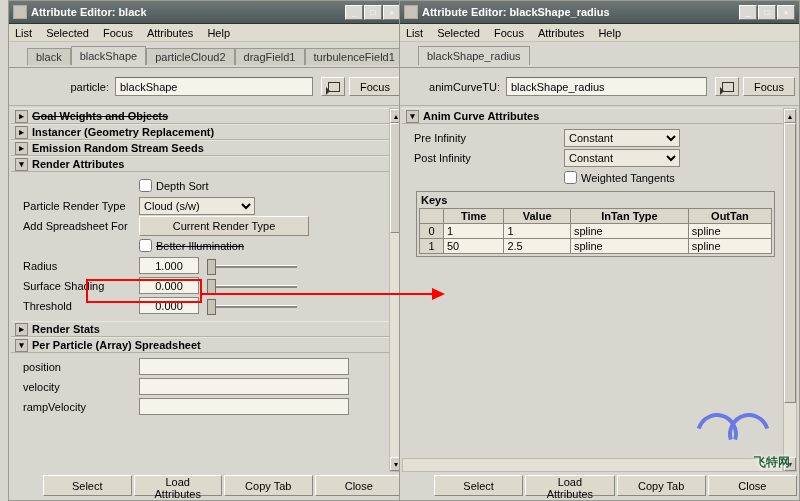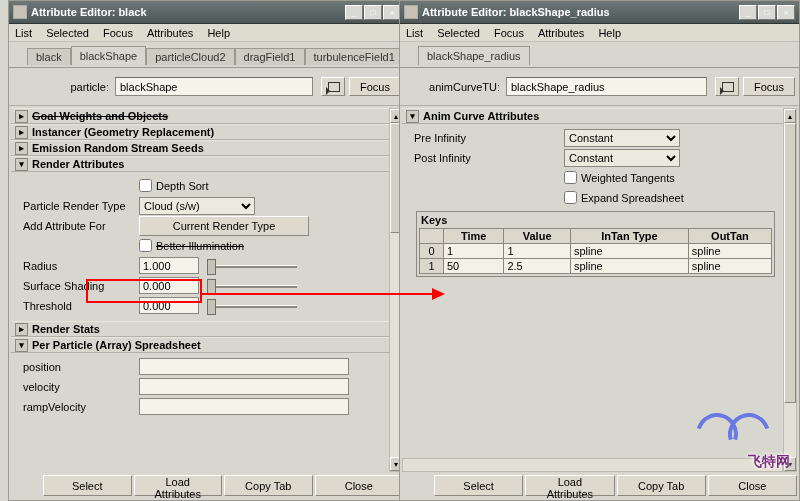--- a/index.html
+++ b/index.html
@@ -62,21 +62,21 @@
     background: #d8d7cf; border-top: 1px solid #e8e7dd; padding-left: 4px;
     border-bottom: 1px solid #b2b1a8; font-weight: bold; }
   .expander { width: 13px; height: 13px; background: #cfcdc2;
     border: 1px solid #8a887f; margin-right: 4px; display:flex;
     align-items:center; justify-content:center; font-size: 9px; }
 
   .section-body { padding: 3px 6px 5px 12px; }
   .row { display: flex; align-items: center; height: 19px; margin: 1px 0; }
   .row .rlbl { width: 116px; text-align: left; padding-right: 6px; }
   .row input[type=text] { width: 60px; height: 17px; background: #f5f4eb;
-    border: 1px solid #8a887f; padding: 0 3px; font: inherit; }
+    border: 1px solid #8a887f; padding: 0 3px; font: inherit; text-align: center; }
   .row .chk { width: 13px; height: 13px; margin-right: 4px; }
   .row select { width: 116px; height: 18px; font: inherit;
     background: #eceade; border: 1px solid #8a887f; }
   .slider { flex: 0 0 90px; margin-left: 8px; height: 14px; position: relative; }
   .slider::before { content:""; position:absolute; left:0; right:0; top:6px;
     height:2px; background:#8a887f; border-top:1px solid #fff; }
   .slider::after { content:""; position:absolute; left:0; top:0; width:7px;
     height:14px; background:#c6c3b7; border:1px solid #6f6e66; }
 
   .btn-wide { height: 20px; width: 170px; background:#ddd9cd;
@@ -118,22 +118,22 @@
     background:#ff0000; z-index:50; }
   .red-arrow::after { content:""; position:absolute; right:-13px; top:-5px;
     border:6px solid transparent; border-left:13px solid #ff0000; }
 
   .logo { position: absolute; right: 2px; bottom: 30px; width: 110px; height: 64px;
     z-index: 60; opacity: 0.9; pointer-events: none; }
   .logo-wing { position: absolute; width: 42px; height: 42px; border: 4px solid #5d6fe8;
     border-radius: 50%; border-left-color: transparent; border-bottom-color: transparent; }
   .logo-wing.l { left: 8px; top: 6px; transform: rotate(-28deg); }
   .logo-wing.r { left: 40px; top: 6px; transform: rotate(28deg) scaleX(-1); }
-  .logo-text { position: absolute; bottom: 0; right: 8px; font-size: 14px;
-    font-weight: bold; color: #701a75; text-shadow: 0 0 2px #fff, 0 0 4px #fff; }
+  .logo-text { position: absolute; bottom: 0; right: 8px; font-size: 12px;
+    font-weight: bold; color: #14532d; text-shadow: 0 0 2px #fff, 0 0 4px #fff; }
 </style>
 </head>
 <body>
 
 <div class="window win1">
   <div class="titlebar">
     <div class="appicon"></div>
     <div class="title">Attribute Editor: black</div>
     <div class="winbtns">
       <div class="winbtn">_</div>
@@ -190,21 +190,21 @@
         <input type="checkbox" class="chk" style="">
         <span>Depth Sort</span>
       </div>
       <div class="row">
         <div class="rlbl">Particle Render Type</div>
         <select>
           <option>Cloud (s/w)</option>
         </select>
       </div>
       <div class="row">
-        <div class="rlbl">Add Attribute For</div>
+        <div class="rlbl">Add Spreadsheet For</div>
         <button class="btn-wide">Current Render Type</button>
       </div>
       <div class="row">
         <div class="rlbl"></div>
         <input type="checkbox" class="chk" style="">
         <span style="text-decoration:line-through">Better Illumination</span>
       </div>
       <div class="row">
         <div class="rlbl">Radius</div>
         <input type="text" value="1.000" style="">
@@ -305,25 +305,20 @@
         <select><option>Constant</option></select>
       </div>
       <div class="row">
         <div class="rlbl" style="width:150px">Post Infinity</div>
         <select><option>Constant</option></select>
       </div>
       <div class="row">
         <div class="rlbl" style="width:150px"></div>
         <input type="checkbox" class="chk" style="">
         <span>Weighted Tangents</span>
-      </div>
-      <div class="row">
-        <div class="rlbl" style="width:150px"></div>
-        <input type="checkbox" class="chk" style="">
-        <span>Expand Spreadsheet</span>
       </div>
 
       <div class="keysbox">
         <div class="klabel">Keys</div>
         <table>
           <tbody>
               <tr>
             <th style="width:24px"></th>
             <th>Time</th>
             <th>Value</th>

